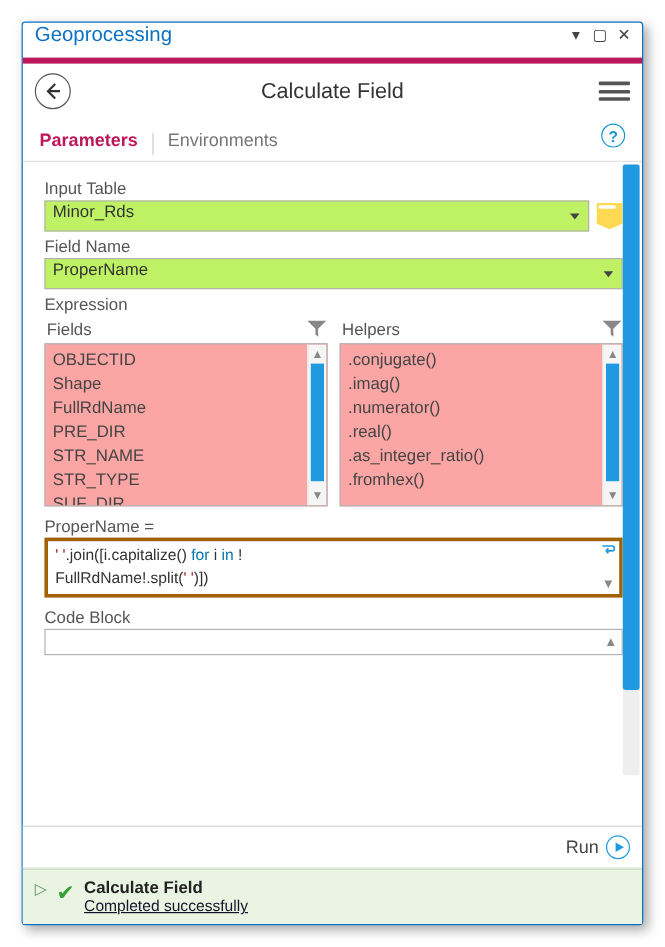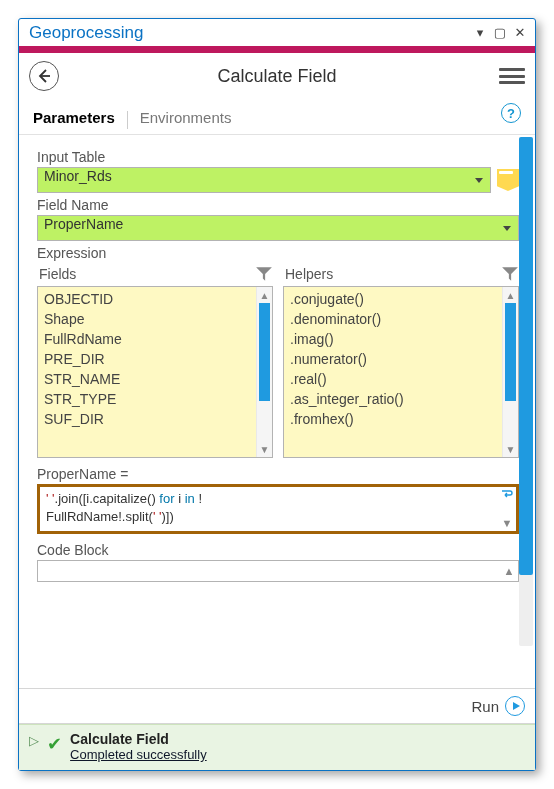--- a/index.html
+++ b/index.html
@@ -7,23 +7,23 @@
   .panel {
     width: 518px; height: 753px;
     border: 1px solid #0a72c4;
     border-radius: 3px;
     box-shadow: 4px 4px 10px rgba(0,0,0,0.35);
     display: flex; flex-direction: column;
     background: #fff;
     position: relative;
   }
   .titlebar {
-    height: 34px; display: flex; align-items: center;
+    height: 34px; display: flex; align-items: flex-start;
     padding: 0 6px 0 10px;
-    border-bottom: 7px solid #be185d;
+    border-bottom: 5px solid #be185d;
   }
   .titlebar .title { color: #0a72c4; font-size: 17px; flex: 1; }
   .titlebar .winbtns { display: flex; gap: 2px; }
   .winbtn { width: 18px; height: 18px; display:flex; align-items:center; justify-content:center; color:#444; font-size:13px; cursor:pointer; }
   .toolbar {
     height: 46px; display: flex; align-items: center;
     padding: 0 10px; position: relative;
   }
   .back {
     width: 30px; height: 30px; border: 1.5px solid #555; border-radius: 50%;
@@ -31,21 +31,21 @@
     color:#333;
   }
   .tool-title { position:absolute; left:0; right:0; text-align:center; font-size:18px; color:#333; }
   .hamburger { margin-left:auto; width:26px; height:20px; display:flex; flex-direction:column; justify-content:space-between; cursor:pointer; padding:2px 0;}
   .hamburger div { height:3px; background:#555; border-radius:1px;}
   .tabs {
     display:flex; align-items:center; padding: 6px 12px 0 12px;
     border-bottom: 1px solid #e2e2e2; position: relative;
   }
   .tab { font-size:15px; padding: 4px 2px 8px 2px; color:#777; cursor:pointer;}
-  .tab.active { color:#000000; font-weight:600; }
+  .tab.active { color:#be185d; font-weight:600; }
   .tab-sep { width:1px; height:18px; background:#ccc; margin:0 10px;}
   .help {
     position:absolute; right:14px; top:4px;
     width:20px; height:20px; border:1.6px solid #1596d1; border-radius:50%;
     color:#1596d1; font-size:13px; font-weight:bold;
     display:flex; align-items:center; justify-content:center; cursor:pointer;
   }
   .content { flex:1; overflow:hidden; padding: 10px 16px 0 18px; position:relative; }
   .label { font-size:14px; color:#555; margin: 4px 0 2px 0; }
   .field-row { display:flex; align-items:center; gap:6px;}
@@ -62,21 +62,21 @@
     width:22px; height:22px; background:#ffd951; position:relative;
     clip-path: polygon(0 0, 100% 0, 100% 78%, 50% 100%, 0 78%);
   }
   .flag-icon::before { content:""; position:absolute; left:2px; top:2px; width:14px; height:3px; background:#fff; border-radius:1px;}
   .expr-row { display:flex; gap:10px; margin-top:4px;}
   .expr-col { flex:1; display:flex; flex-direction:column;}
   .expr-head { display:flex; align-items:center; }
   .expr-head .label { flex:1; margin:0 0 3px 2px; }
   .filter { width:18px; height:18px; cursor:pointer; color:#777; margin-bottom:3px;}
   .listbox {
-    border:1px solid #b3b3b3; height:172px; overflow:hidden; position:relative; background:#fef9c3;
+    border:1px solid #b3b3b3; height:136px; overflow:hidden; position:relative; background:#fca5a5;
   }
   .listbox .items { padding: 2px 0;}
   .listbox .item { font-size:14px; color:#444; padding: 2px 6px; cursor:pointer;}
   .scrollbar { position:absolute; right:0; top:0; bottom:0; width:16px; border-left:1px solid #e9e9e9;
     background:#f5f5f5; display:flex; flex-direction:column;}
   .scrollbar .arrow { height:16px; display:flex; align-items:center; justify-content:center; color:#888; font-size:10px; cursor:pointer;}
   .scrollbar .track { flex:1; position:relative; }
   .scrollbar .thumb { position:absolute; left:2px; right:2px; top:0; height:98px; background:#1f9ae0; cursor:pointer;}
   .insert-row { display:flex; gap:10px; margin-top:6px; align-items:center;}
   .dropdown.grey { background:#f0f0f0; color:#777; flex:0 0 calc(50% - 5px);}
@@ -211,21 +211,20 @@
           <div class="label">Helpers</div>
           <div class="filter">
             <svg viewBox="0 0 16 16">
                 <path d="M1 2 H15 L9 8 V14 L7 12 V8 Z" fill="#888"></path>
               </svg>
           </div>
         </div>
         <div class="listbox">
           <div class="items">
             <div class="item">.conjugate()</div>
-            <div class="item">.denominator()</div>
             <div class="item">.imag()</div>
             <div class="item">.numerator()</div>
             <div class="item">.real()</div>
             <div class="item">.as_integer_ratio()</div>
             <div class="item">.fromhex()</div>
           </div>
           <div class="scrollbar">
             <div class="arrow">▲</div>
             <div class="track">
                 <div class="thumb"></div>

